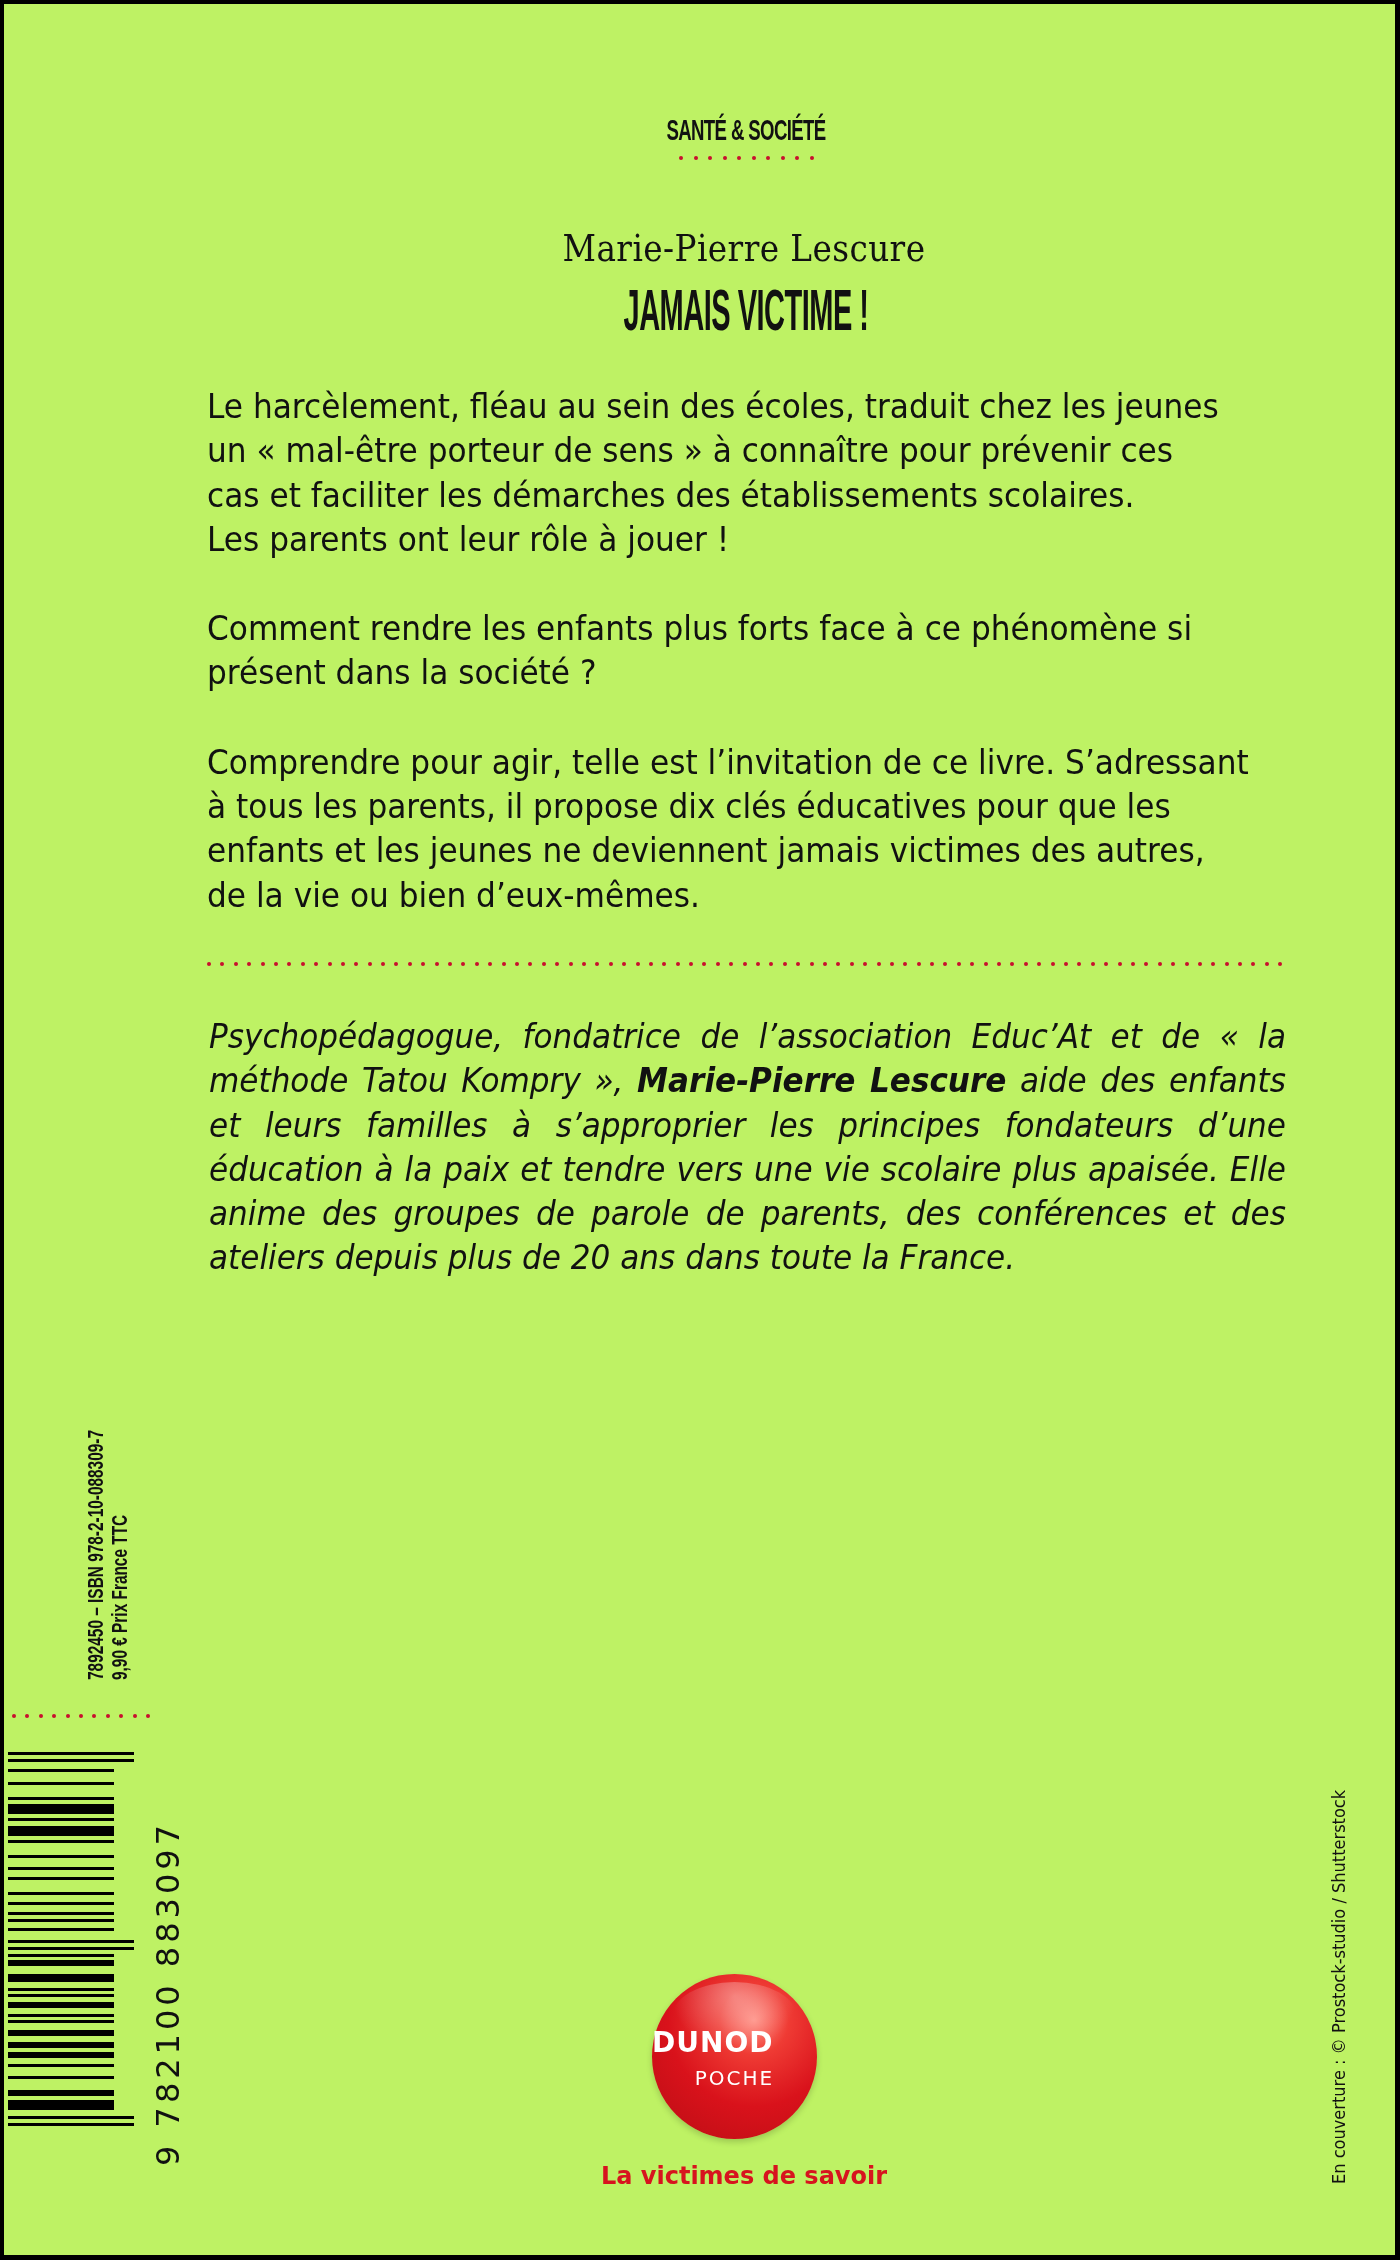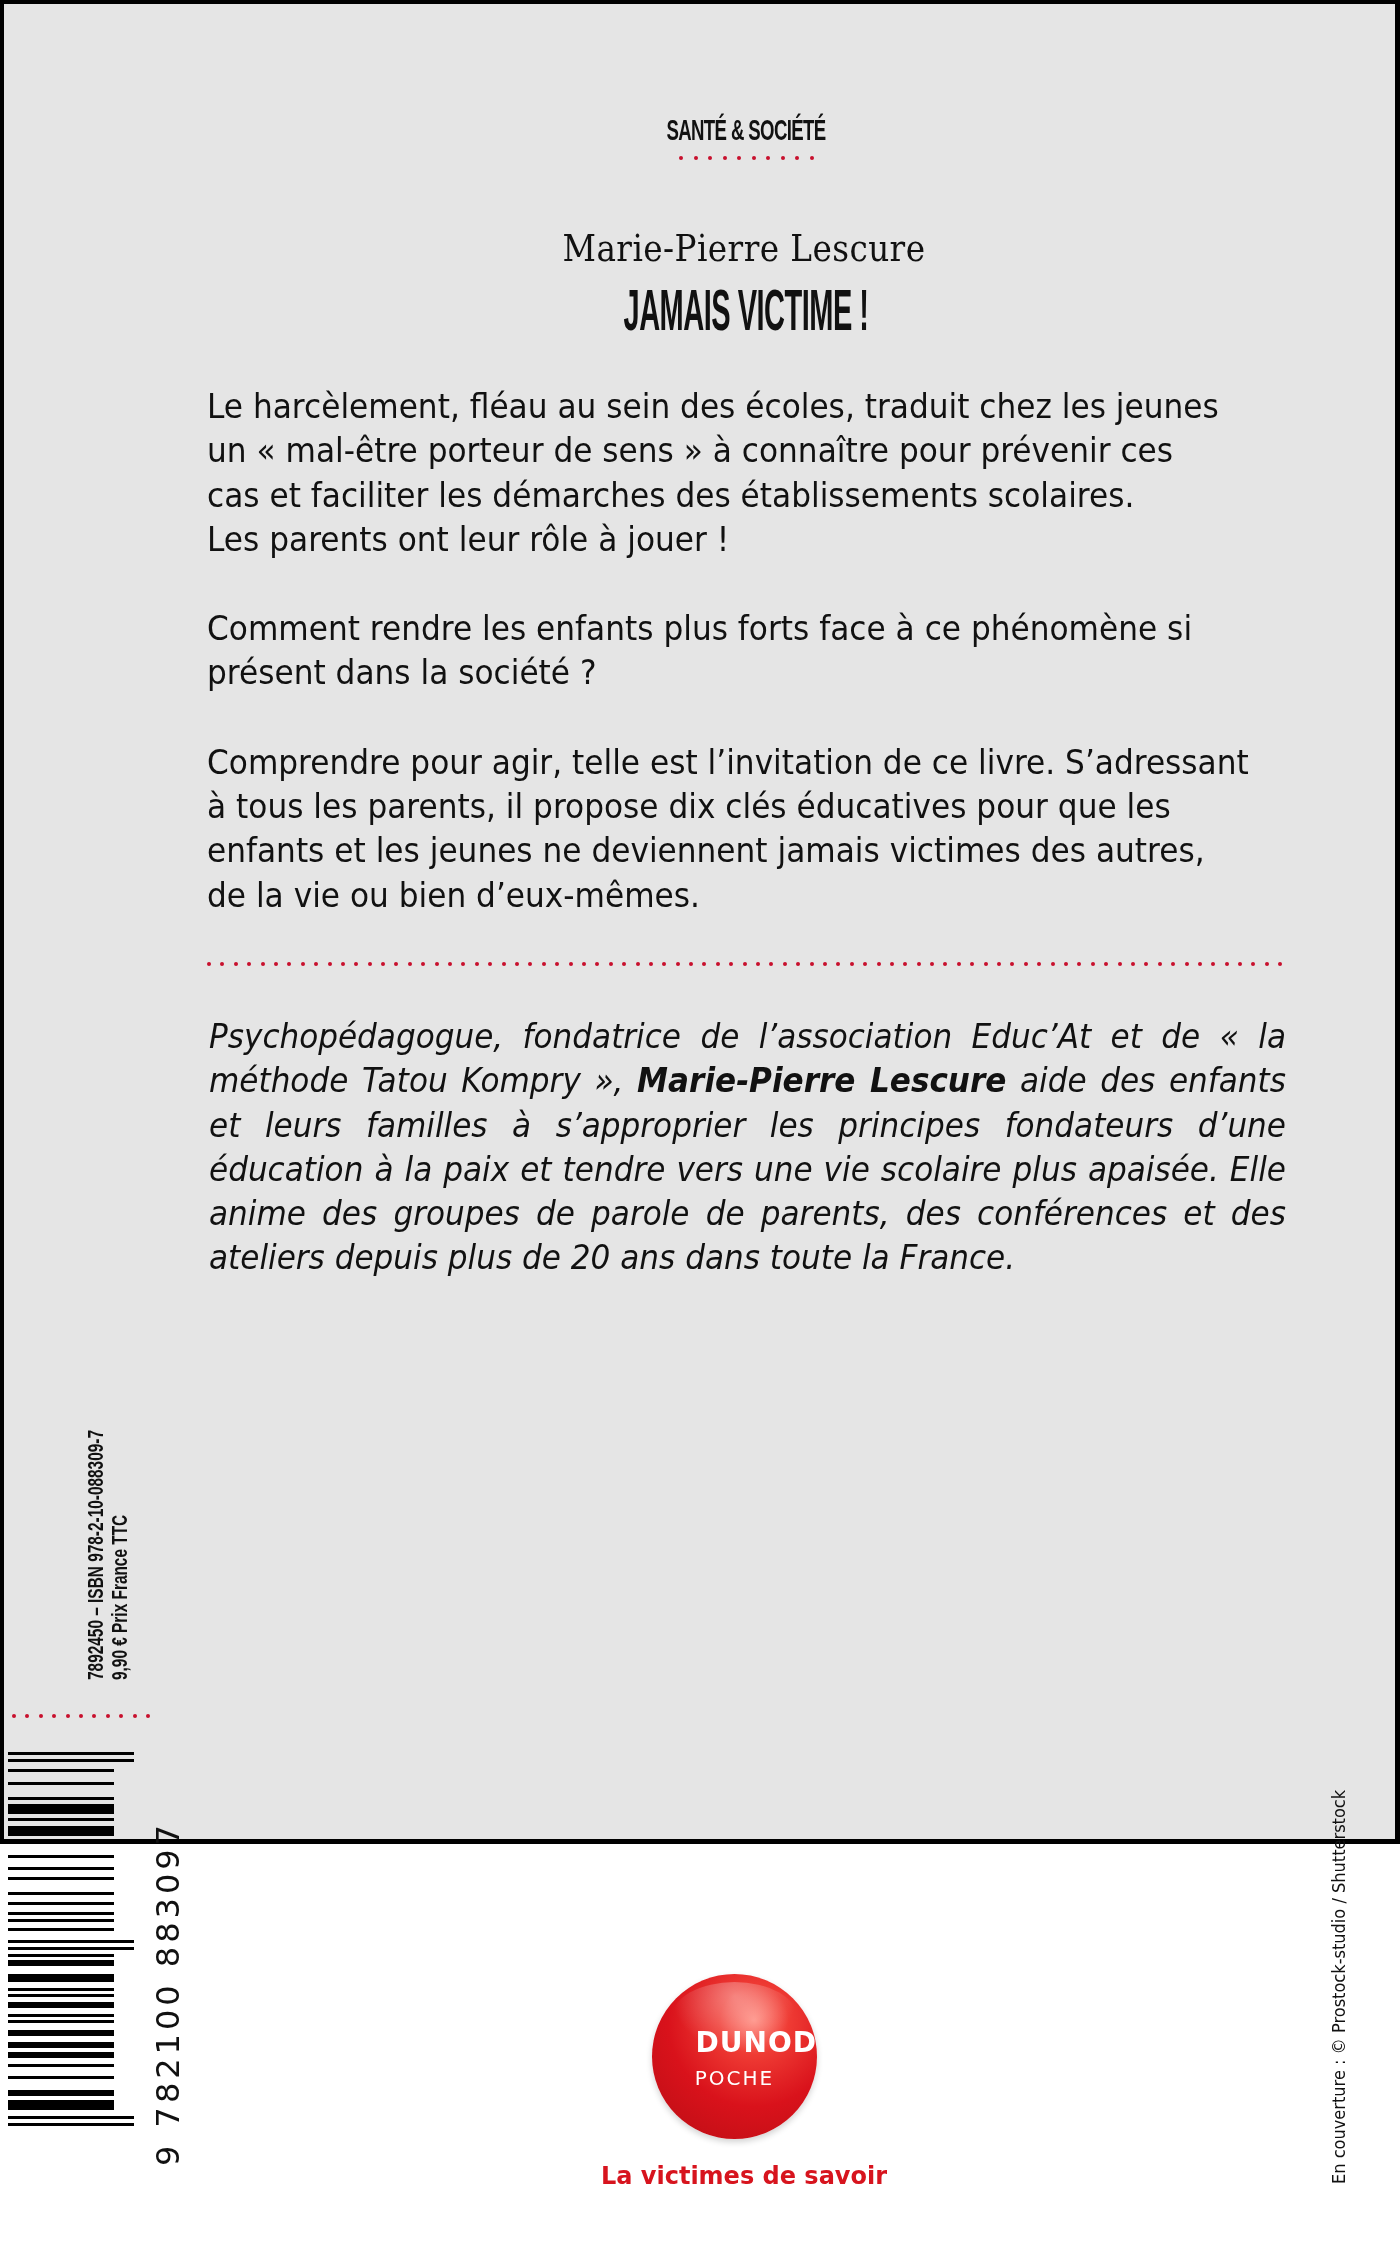--- a/index.html
+++ b/index.html
@@ -1,20 +1,20 @@
 <!DOCTYPE html>
 <html><head>
 <meta charset="utf-8">
 <style>
   html, body { margin: 0; padding: 0; background: #ffffff; }
   body { width: 1400px; height: 2260px; position: relative; overflow: hidden; }
   .page {
-    position: absolute; left: 0; top: 0; width: 1400px; height: 1844px;
+    position: absolute; left: 0; top: 0; width: 1400px; height: 2260px;
     box-sizing: border-box; border: 4px solid #000; border-right-width: 5px; border-bottom-width: 5px;
-    background: #e5e5e5;
+    background: #bef264;
   }
   .abs { position: absolute; }
 
   
   .collection {
     left: 0; width: 1484px; top: 108px; text-align: center;
     font-family: "Liberation Sans", sans-serif; font-weight: 700; font-size: 30px;
     letter-spacing: -1px; color: #111; line-height: 36px;
     transform: scaleX(0.62); transform-origin: 742px 0;
   }
@@ -78,21 +78,21 @@
   .logo-circle {
     left: 648px; top: 1970px; width: 165px; height: 165px; border-radius: 50%;
     background: radial-gradient(circle at 62% 28%, #ff8a7e 0%, #ef3b34 22%, #d9121b 55%, #b80d14 100%);
     box-shadow: 0 3px 6px rgba(0,0,0,0.18);
   }
   .logo-circle .hl {
     position: absolute; left: 20px; top: 8px; width: 125px; height: 70px; border-radius: 50%;
     background: radial-gradient(ellipse at 50% 20%, rgba(255,255,255,0.35), rgba(255,255,255,0) 70%);
   }
   .logo-brand {
-    position: absolute; left: 0; width: 165px; top: 52px; text-align: right;
+    position: absolute; left: 0; width: 165px; top: 52px; text-align: left;
     font-family: "DejaVu Sans", sans-serif; font-weight: 700; font-size: 28px; color: #fff; letter-spacing: 1px;
   }
   .logo-sub {
     position: absolute; left: 0; width: 165px; top: 92px; text-align: center;
     font-family: "DejaVu Sans", sans-serif; font-weight: 400; font-size: 20px; color: #fff; letter-spacing: 2px;
   }
   .tagline {
     left: 560px; width: 360px; top: 2158px; text-align: center;
     font-family: "DejaVu Sans", sans-serif; font-weight: 700; font-size: 24px; color: #d7141e;
   }

